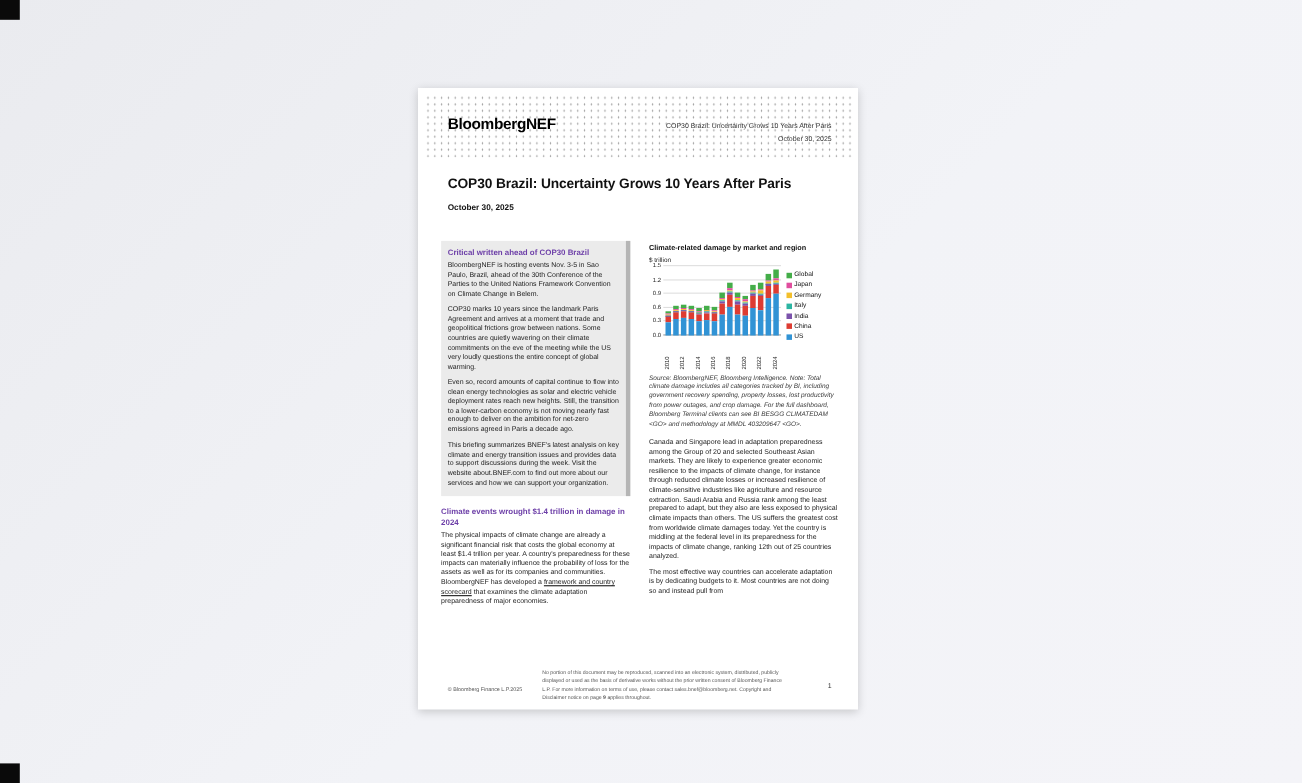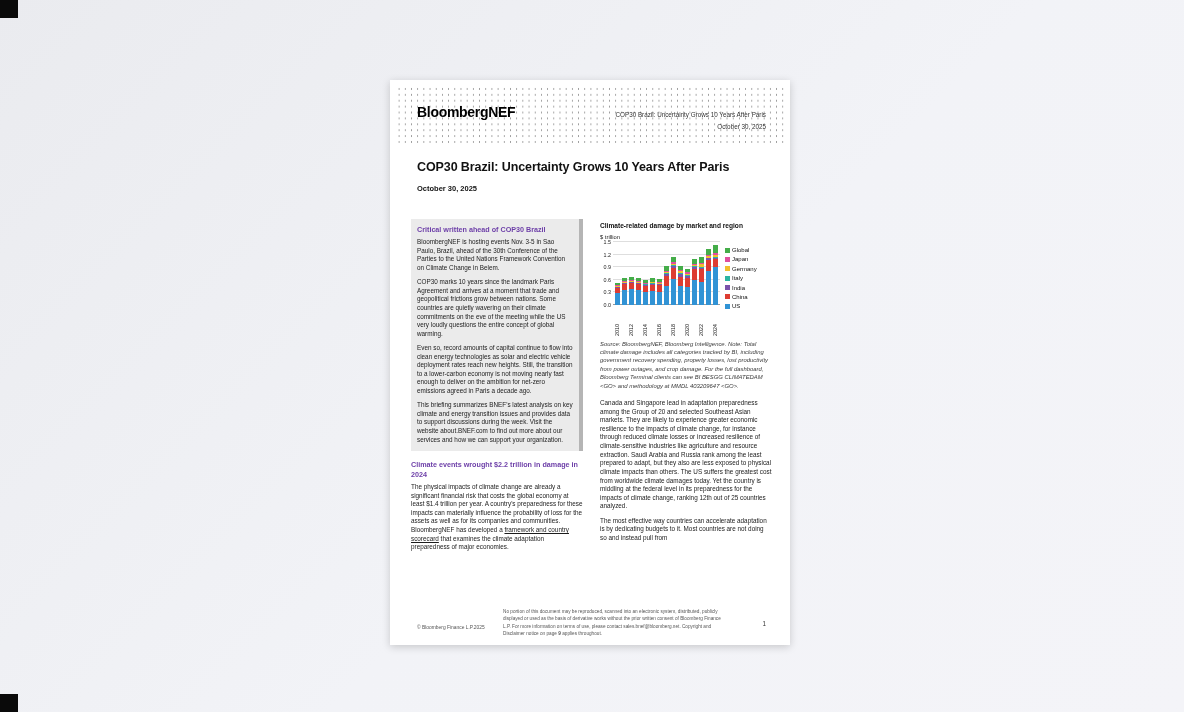--- a/index.html
+++ b/index.html
@@ -4,21 +4,21 @@
 <style>
   * { margin:0; padding:0; box-sizing:border-box; }
   html,body { width:1184px; height:712px; overflow:hidden; }
   body { font-family:"Liberation Sans", sans-serif; }
   .screen { position:relative; width:1184px; height:712px;
     background:linear-gradient(135deg,#eaebef 0%,#f2f3f7 55%,#f4f4f8 100%); overflow:hidden; }
   .corner-mark { position:absolute; width:18px; height:18px; background:#0a0a0a; }
   .corner-mark.tl { left:0; top:0; }
   .corner-mark.bl { left:0; bottom:0; }
 
-  .page { position:absolute; left:390px; top:80px; width:400px; height:565px;
+  .page { position:absolute; left:380px; top:80px; width:400px; height:565px;
     background:#ffffff; box-shadow:0 2px 8px rgba(0,0,0,0.18); }
 
   
   .hdr-band { position:absolute; left:5px; right:5px; top:5px; height:58px;
     background-image:radial-gradient(circle,#9b9b9b 0.8px, transparent 0.9px);
     background-size:6.2px 5.9px; background-position:1px 1px; }
   .logo { position:absolute; left:22px; top:19px; font-size:14px; font-weight:bold;
     letter-spacing:-0.3px; color:#000; background:transparent; }
   .hdr-right { position:absolute; right:19px; top:24px; text-align:right;
     font-size:6.3px; color:#333; line-height:1.85; }
@@ -91,21 +91,21 @@
     <div class="col-left">
       <div class="insight-box">
         <div class="insight-head">Critical written ahead of COP30 Brazil</div>
         <div>
             <p class="body-text">BloombergNEF is hosting events Nov. 3-5 in Sao Paulo, Brazil, ahead of the 30th Conference of the Parties to the United Nations Framework Convention on Climate Change in Belem.</p>
             <p class="body-text">COP30 marks 10 years since the landmark Paris Agreement and arrives at a moment that trade and geopolitical frictions grow between nations. Some countries are quietly wavering on their climate commitments on the eve of the meeting while the US very loudly questions the entire concept of global warming.</p>
             <p class="body-text">Even so, record amounts of capital continue to flow into clean energy technologies as solar and electric vehicle deployment rates reach new heights. Still, the transition to a lower-carbon economy is not moving nearly fast enough to deliver on the ambition for net-zero emissions agreed in Paris a decade ago.</p>
             <p class="body-text">This briefing summarizes BNEF's latest analysis on key climate and energy transition issues and provides data to support discussions during the week. Visit the website about.BNEF.com to find out more about our services and how we can support your organization.</p>
           </div>
       </div>
-      <div class="sec-head">Climate events wrought $2.2 trillion in damage in 2024</div>
+      <div class="sec-head">Climate events wrought $1.4 trillion in damage in 2024</div>
       <p class="body-text"><span>The physical impacts of climate change are already a significant financial risk that costs the global economy at least $1.4 trillion per year. A country's preparedness for these impacts can materially influence the probability of loss for the assets as well as for its companies and communities. BloombergNEF has developed a </span><span class="link">framework and country scorecard</span><span> that examines the climate adaptation preparedness of major economies.</span></p>
     </div>
 
     <div class="col-right">
       <div class="chart-title">Climate-related damage by market and region</div>
       <div class="chart-ylab">$ trillion</div>
       <div class="chart-row">
         <div class="yaxis">
             <div class="ytick" style="bottom: 0px;">0.0</div>
             <div class="ytick" style="bottom: 12.6px;">0.3</div>

